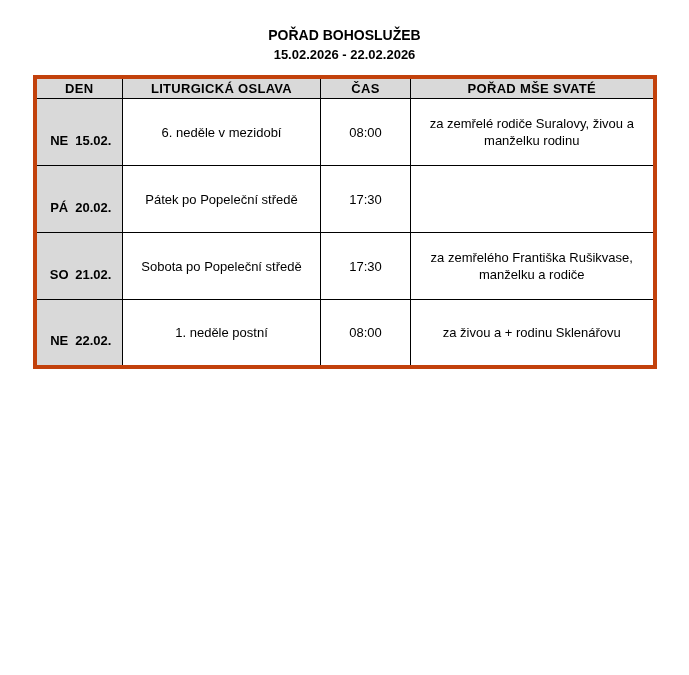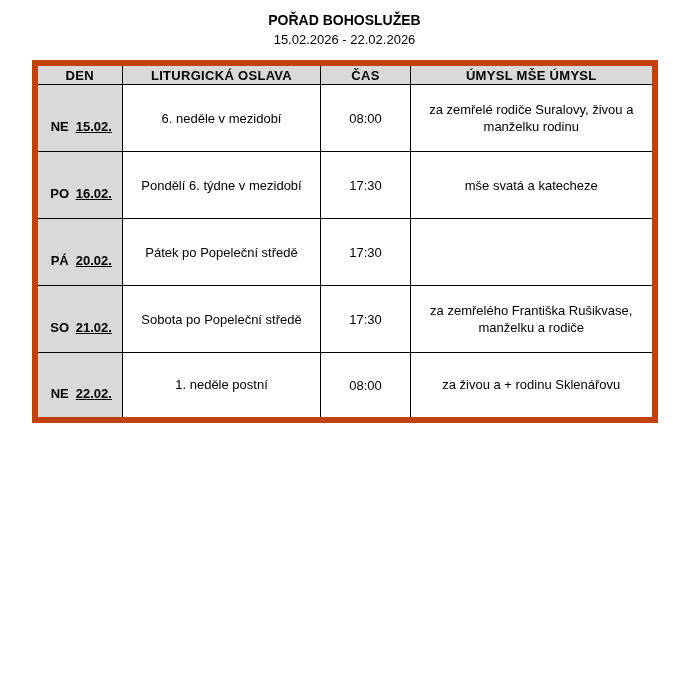--- a/index.html
+++ b/index.html
@@ -7,31 +7,31 @@
     width: 689px;
     background: #ffffff;
     font-family: "Liberation Sans", sans-serif;
     color: #000000;
   }
   .page {
     width: 689px;
     height: 675px;
     padding-top: 10px;
   }
-  .title-block { text-align: center; margin-bottom: 10px; }
+  .title-block { text-align: center; margin-bottom: 10px; margin-top: 15px; }
   .title-line1 { font-size: 14px; font-weight: bold; line-height: 1.45; }
   .title-line2 { font-size: 15px; font-weight: bold; line-height: 1.45; }
-  .title-line3 { font-size: 13px; font-weight: normal; line-height: 1.5; }
+  .title-line3 { font-size: 13px; font-weight: bold; line-height: 1.5; }
 
   table.schedule {
     border-collapse: collapse;
     margin: 8px auto 0 auto;
     width: 620px;
     table-layout: fixed;
-    border: 6px solid #c2410c;
+    border: 4px solid #c2410c;
   }
   table.schedule th, table.schedule td {
     border: 1px solid #000000;
     font-size: 13px;
     vertical-align: middle;
   }
   table.schedule th {
     background: #d9d9d9;
     font-weight: bold;
     height: 22px;
@@ -44,21 +44,21 @@
   col.c-time { width: 90px; }
   col.c-intent { width: 244px; }
 
   td.day-cell {
     background: #d9d9d9;
     font-weight: bold;
     text-align: left;
     padding-left: 6px;
   }
   td.day-cell .day-abbr { display: inline-block; min-width: 24px; margin-top: 16px; }
-  td.day-cell .day-date { display: inline-block; margin-left: 4px; text-decoration: underline; }
+  td.day-cell .day-date { display: inline-block; margin-left: 4px; }
   td.liturgy-cell, td.intent-cell { line-height: 1.35; }
 </style>
 </head>
 <body>
 
 <div class="page">
 
   <div class="title-block">
     <div class="title-line1">POŘAD BOHOSLUŽEB</div>
     <div class="title-line3">15.02.2026 - 22.02.2026</div>
@@ -69,35 +69,29 @@
       <col class="c-day">
       <col class="c-liturgy">
       <col class="c-time">
       <col class="c-intent">
     </colgroup>
     <thead>
       <tr>
         <th>DEN</th>
         <th>LITURGICKÁ OSLAVA</th>
         <th>ČAS</th>
-        <th>ÚMYSL MŠE ÚMYSL</th>
+        <th>POŘAD MŠE SVATÉ</th>
       </tr>
     </thead>
     <tbody>
       <tr>
         <td class="day-cell"><span class="day-abbr">NE</span><span class="day-date">15.02.</span></td>
         <td class="liturgy-cell">6. neděle v mezidobí</td>
         <td class="time-cell">08:00</td>
         <td class="intent-cell">za zemřelé rodiče Suralovy, živou a manželku rodinu</td>
-      </tr>
-      <tr>
-        <td class="day-cell"><span class="day-abbr">PO</span><span class="day-date">16.02.</span></td>
-        <td class="liturgy-cell">Pondělí 6. týdne v mezidobí</td>
-        <td class="time-cell">17:30</td>
-        <td class="intent-cell">mše svatá a katecheze</td>
       </tr>
       <tr>
         <td class="day-cell"><span class="day-abbr">PÁ</span><span class="day-date">20.02.</span></td>
         <td class="liturgy-cell">Pátek po Popeleční středě</td>
         <td class="time-cell">17:30</td>
         <td class="intent-cell"></td>
       </tr>
       <tr>
         <td class="day-cell"><span class="day-abbr">SO</span><span class="day-date">21.02.</span></td>
         <td class="liturgy-cell">Sobota po Popeleční středě</td>

